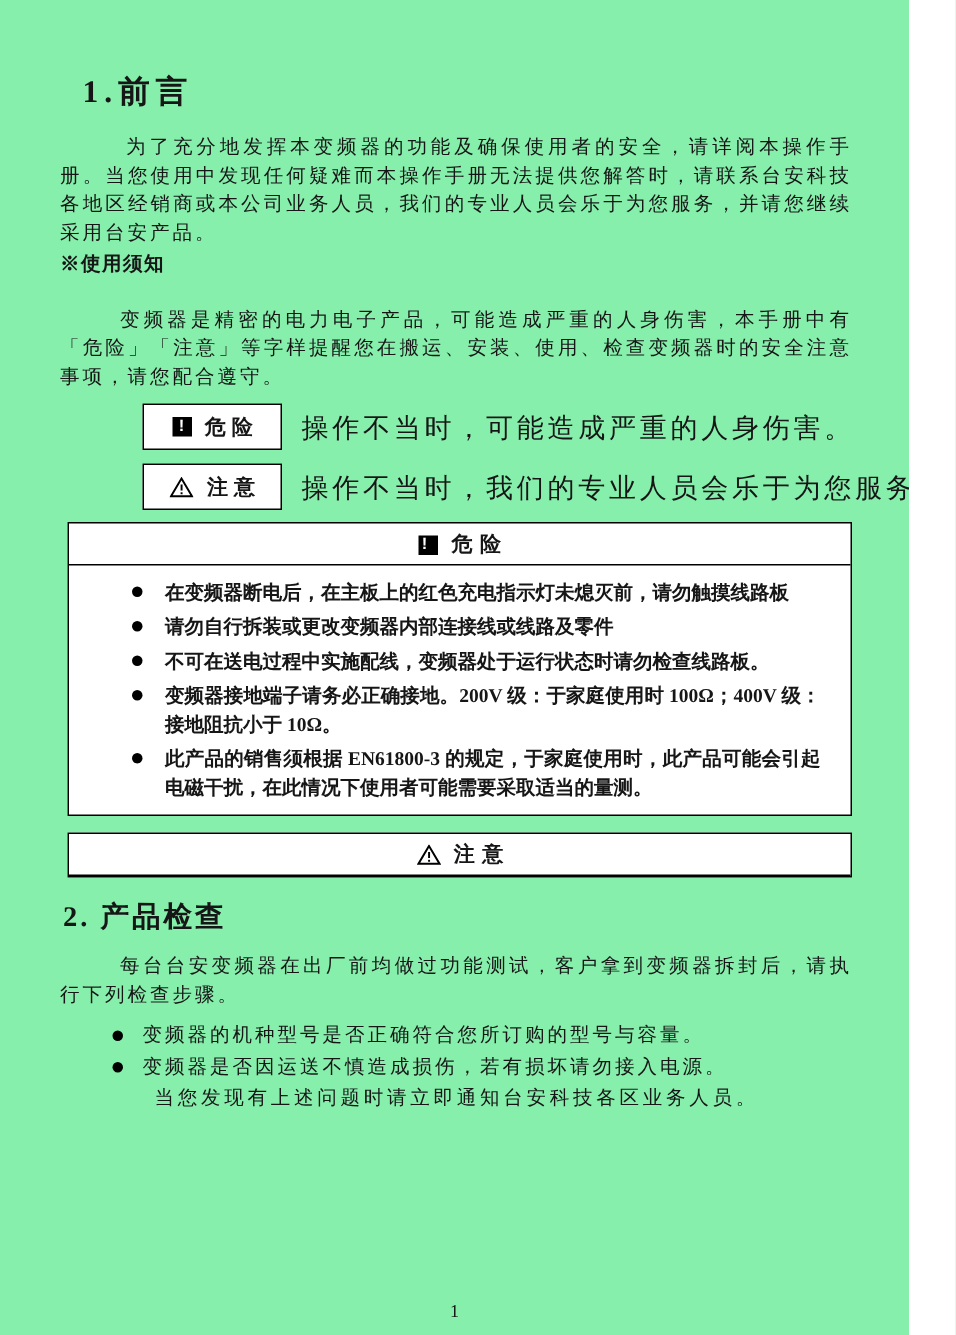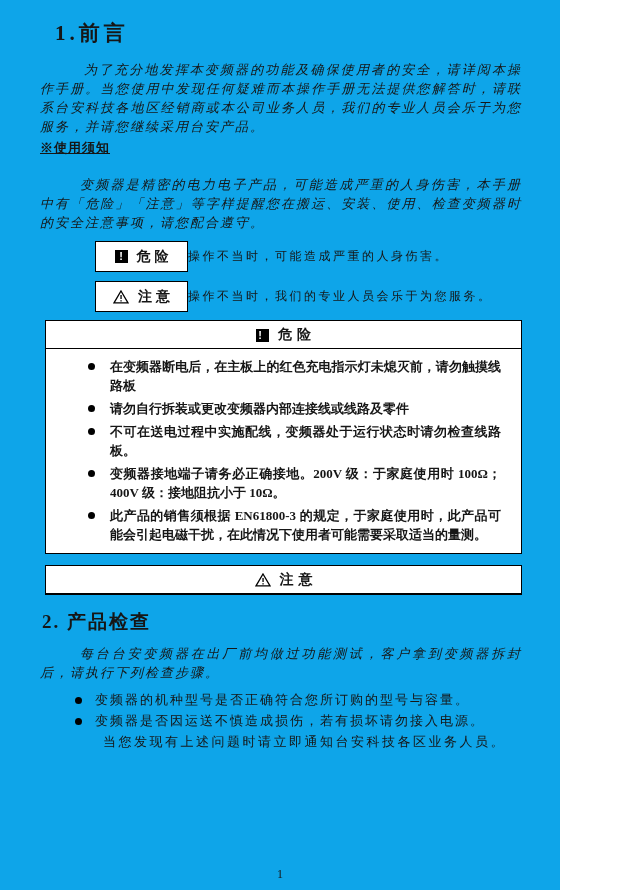--- a/index.html
+++ b/index.html
@@ -1,24 +1,24 @@
 <!DOCTYPE html>
 <html><head>
 <meta charset="utf-8">
 <style>
   html, body { margin: 0; padding: 0; background: #ffffff; }
   .page {
     position: relative;
-    width: 560px;
+    width: 606px;
     height: 890px;
-    background: #0ea5e9;
+    background: #86efac;
     color: #161616;
     font-family: "Liberation Serif", "DejaVu Serif", serif;
     box-sizing: border-box;
-    padding: 20px 38px 0 40px;
+    padding: 48px 38px 0 40px;
     overflow: hidden;
   }
 
   
   .h1 {
     font-size: 21px;
     font-weight: bold;
     letter-spacing: 4px;
     margin: 0 0 14px 15px;
     line-height: 26px;
@@ -31,30 +31,29 @@
     line-height: 24px;
   }
 
   
   .para {
     font-size: 13px;
     line-height: 19px;
     text-align: justify;
     margin: 0;
   }
-  .ls2 { letter-spacing: 2px; font-style: italic; }
+  .ls2 { letter-spacing: 2px; }
   .indent { text-indent: 44px; }
   .indent-sm { text-indent: 40px; }
   .notice-heading {
     font-size: 13px;
     font-weight: bold;
     letter-spacing: 1px;
     margin: 2px 0 0 0;
     line-height: 19px;
-    text-decoration: underline;
   }
   .mt18 { margin-top: 18px; }
 
   
   .legend-row {
     display: flex;
     align-items: center;
     margin: 9px 0 0 55px;
   }
   .legend-row.first { margin-top: 9px; }
@@ -69,21 +68,22 @@
     gap: 9px;
     background: #fff;
   }
   .legend-label {
     font-weight: bold;
     font-size: 14px;
     letter-spacing: 4px;
     margin-right: -4px;
   }
   .legend-desc {
-    font-size: 12px;
+    margin-left: 13px;
+    font-size: 18px;
     letter-spacing: 2.5px;
     white-space: nowrap;
   }
 
   
   .sq-icon {
     display: inline-block;
     width: 13px;
     height: 13px;
     background: #000;

